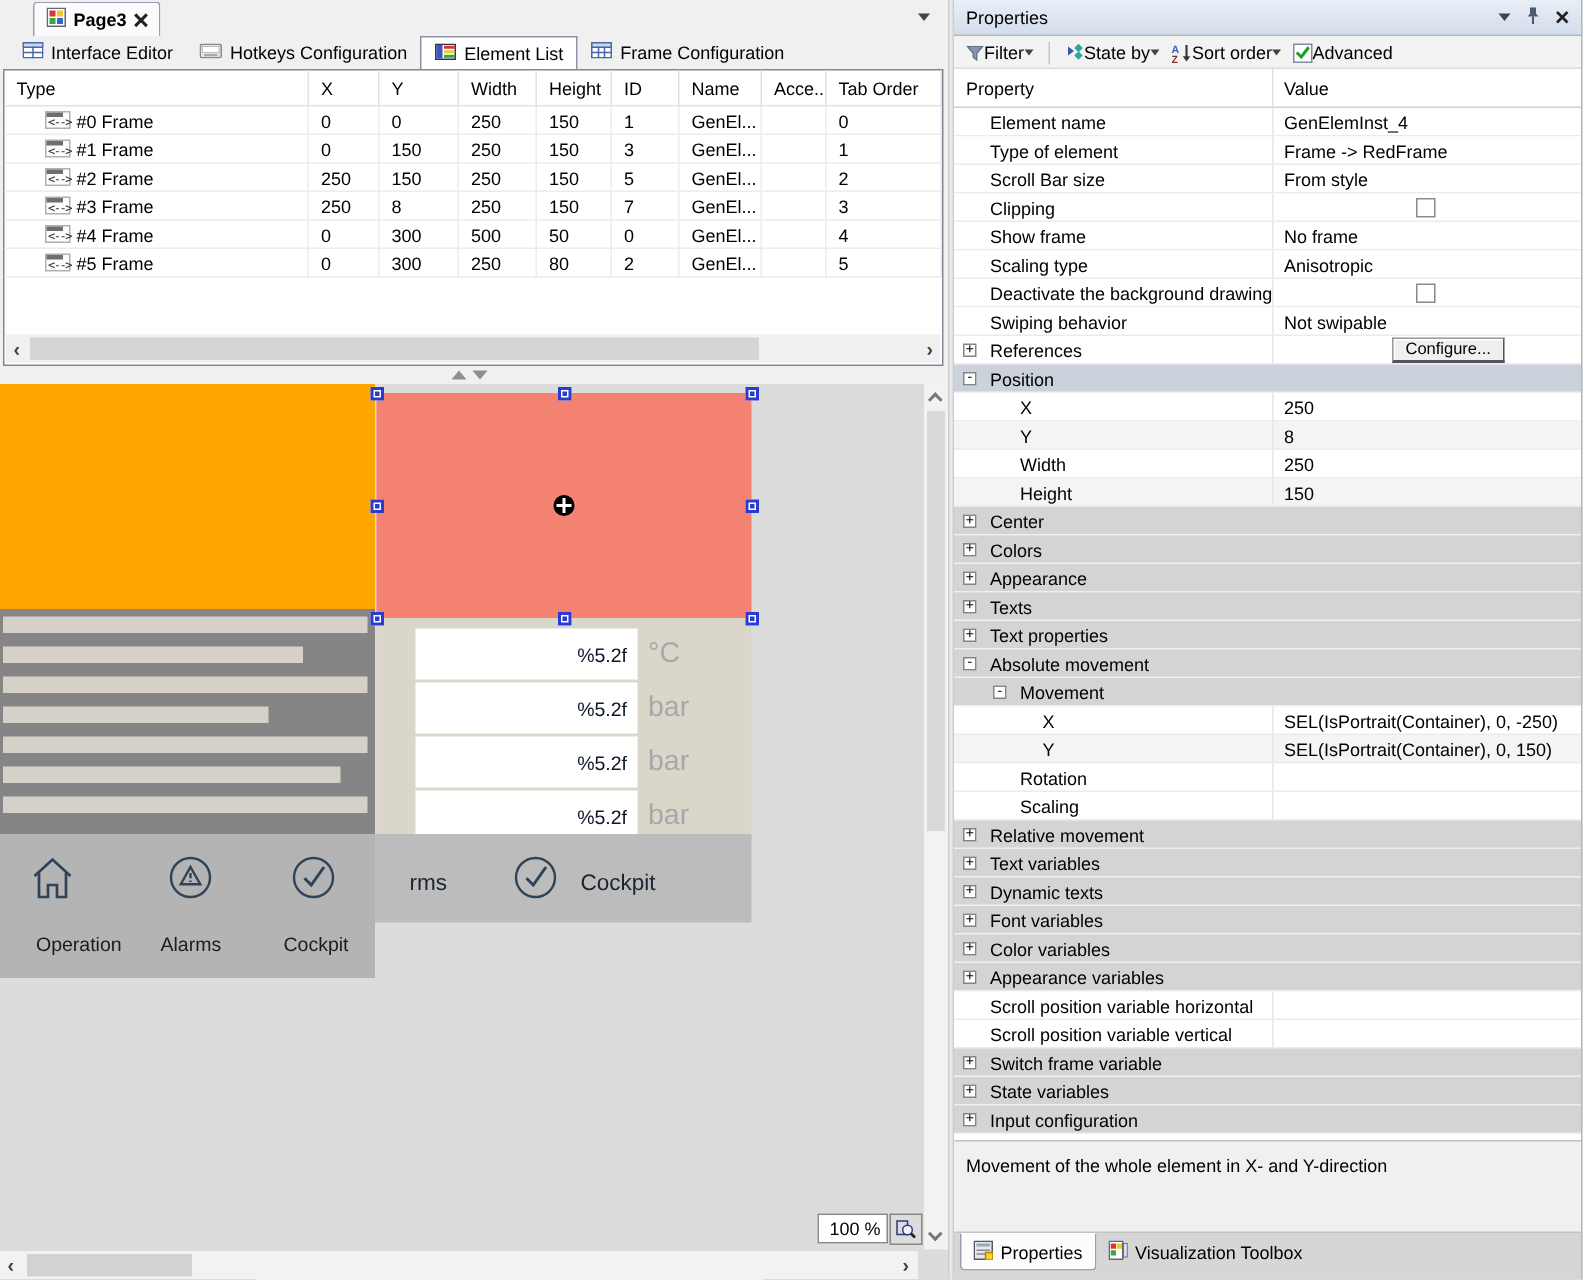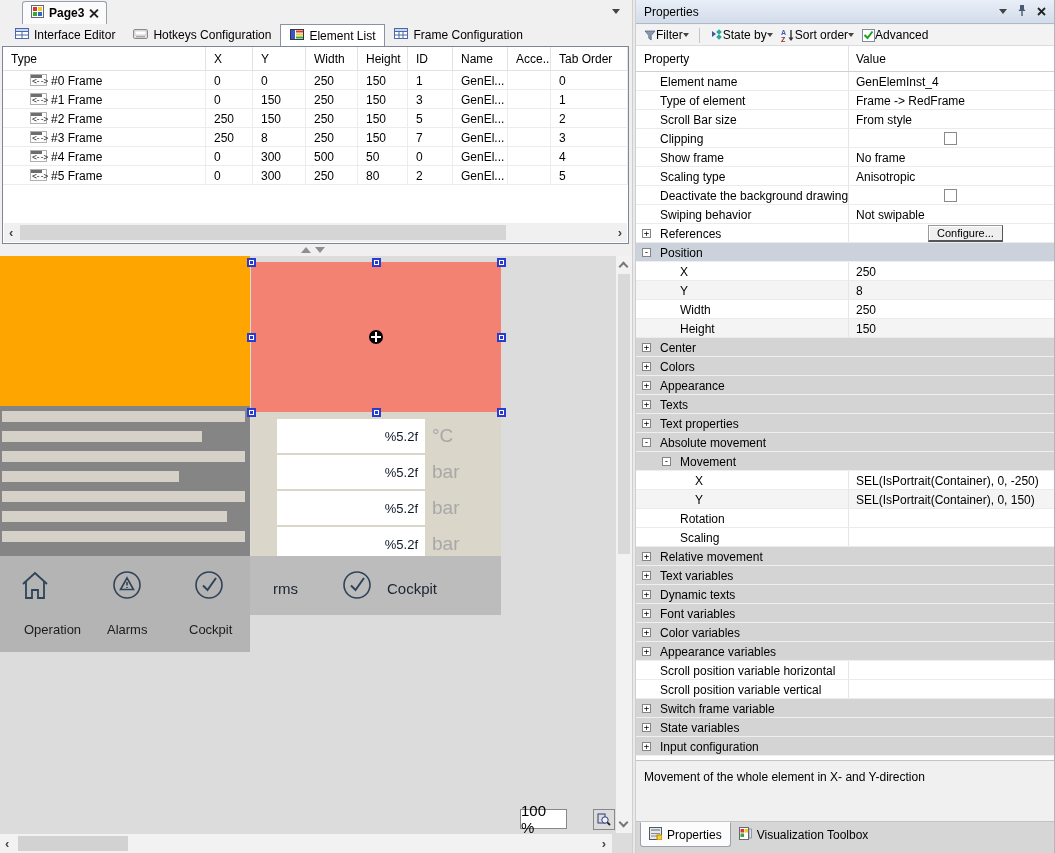--- a/index.html
+++ b/index.html
@@ -55,21 +55,21 @@
   .navband{position:absolute;left:0;top:300px;width:501px;height:59px;background:#BCBCBC;}
   .navpanel{position:absolute;left:0;top:300px;width:250px;height:96px;background:#B4B4B4;}
   .navicon{position:absolute;top:314px;}
   .bandlabel{position:absolute;top:324px;font-size:15px;color:#1b2430;}
   .leftlabel{position:absolute;top:366px;font-size:13px;color:#1c1c1c;}
   .handle{position:absolute;width:9px;height:9px;background:#fff;border:2px solid #2a3cd0;}
   .handle:after{content:"";position:absolute;left:1px;top:1px;width:3px;height:3px;background:#2a3cd0;}
   .crosshair{position:absolute;left:369px;top:74px;width:14px;height:14px;background:#000;border-radius:50%;}
   .crosshair:before{content:"";position:absolute;left:6px;top:2px;width:2px;height:10px;background:#fff;}
   .crosshair:after{content:"";position:absolute;left:2px;top:6px;width:10px;height:2px;background:#fff;}
-  .zoombox{position:absolute;left:520px;top:553px;width:47px;height:20px;background:#fff;border:1px solid #888;display:flex;align-items:center;justify-content:flex-end;padding-right:4px;font-size:15px;}
+  .zoombox{position:absolute;left:545px;top:553px;width:47px;height:20px;background:#fff;border:1px solid #888;display:flex;align-items:center;justify-content:flex-end;padding-right:4px;font-size:12px;}
   .magbtn{position:absolute;left:593px;top:553px;width:22px;height:21px;background:#dcdcdc;border:1px solid #888;display:flex;align-items:center;justify-content:center;}
   .vscroll{position:absolute;left:616px;top:0;width:16px;height:577px;background:#f2f2f2;}
   .vthumb{position:absolute;left:2px;top:18px;width:12px;height:280px;background:#d9d9d9;}
   .chev{position:absolute;width:7px;height:7px;border-right:2px solid #777;border-bottom:2px solid #777;}
   .chev.up{left:4px;top:7px;transform:rotate(-135deg);}
   .chev.down{left:4px;bottom:7px;transform:rotate(45deg);}
   .hscroll{position:absolute;left:0;top:578px;width:612px;height:19px;background:#f2f2f2;}
 
   
   #vsplit{position:absolute;left:632px;top:0;width:4px;height:853px;background:#e9e9e9;border-left:1px solid #cfcfcf;border-right:1px solid #cfcfcf;}

